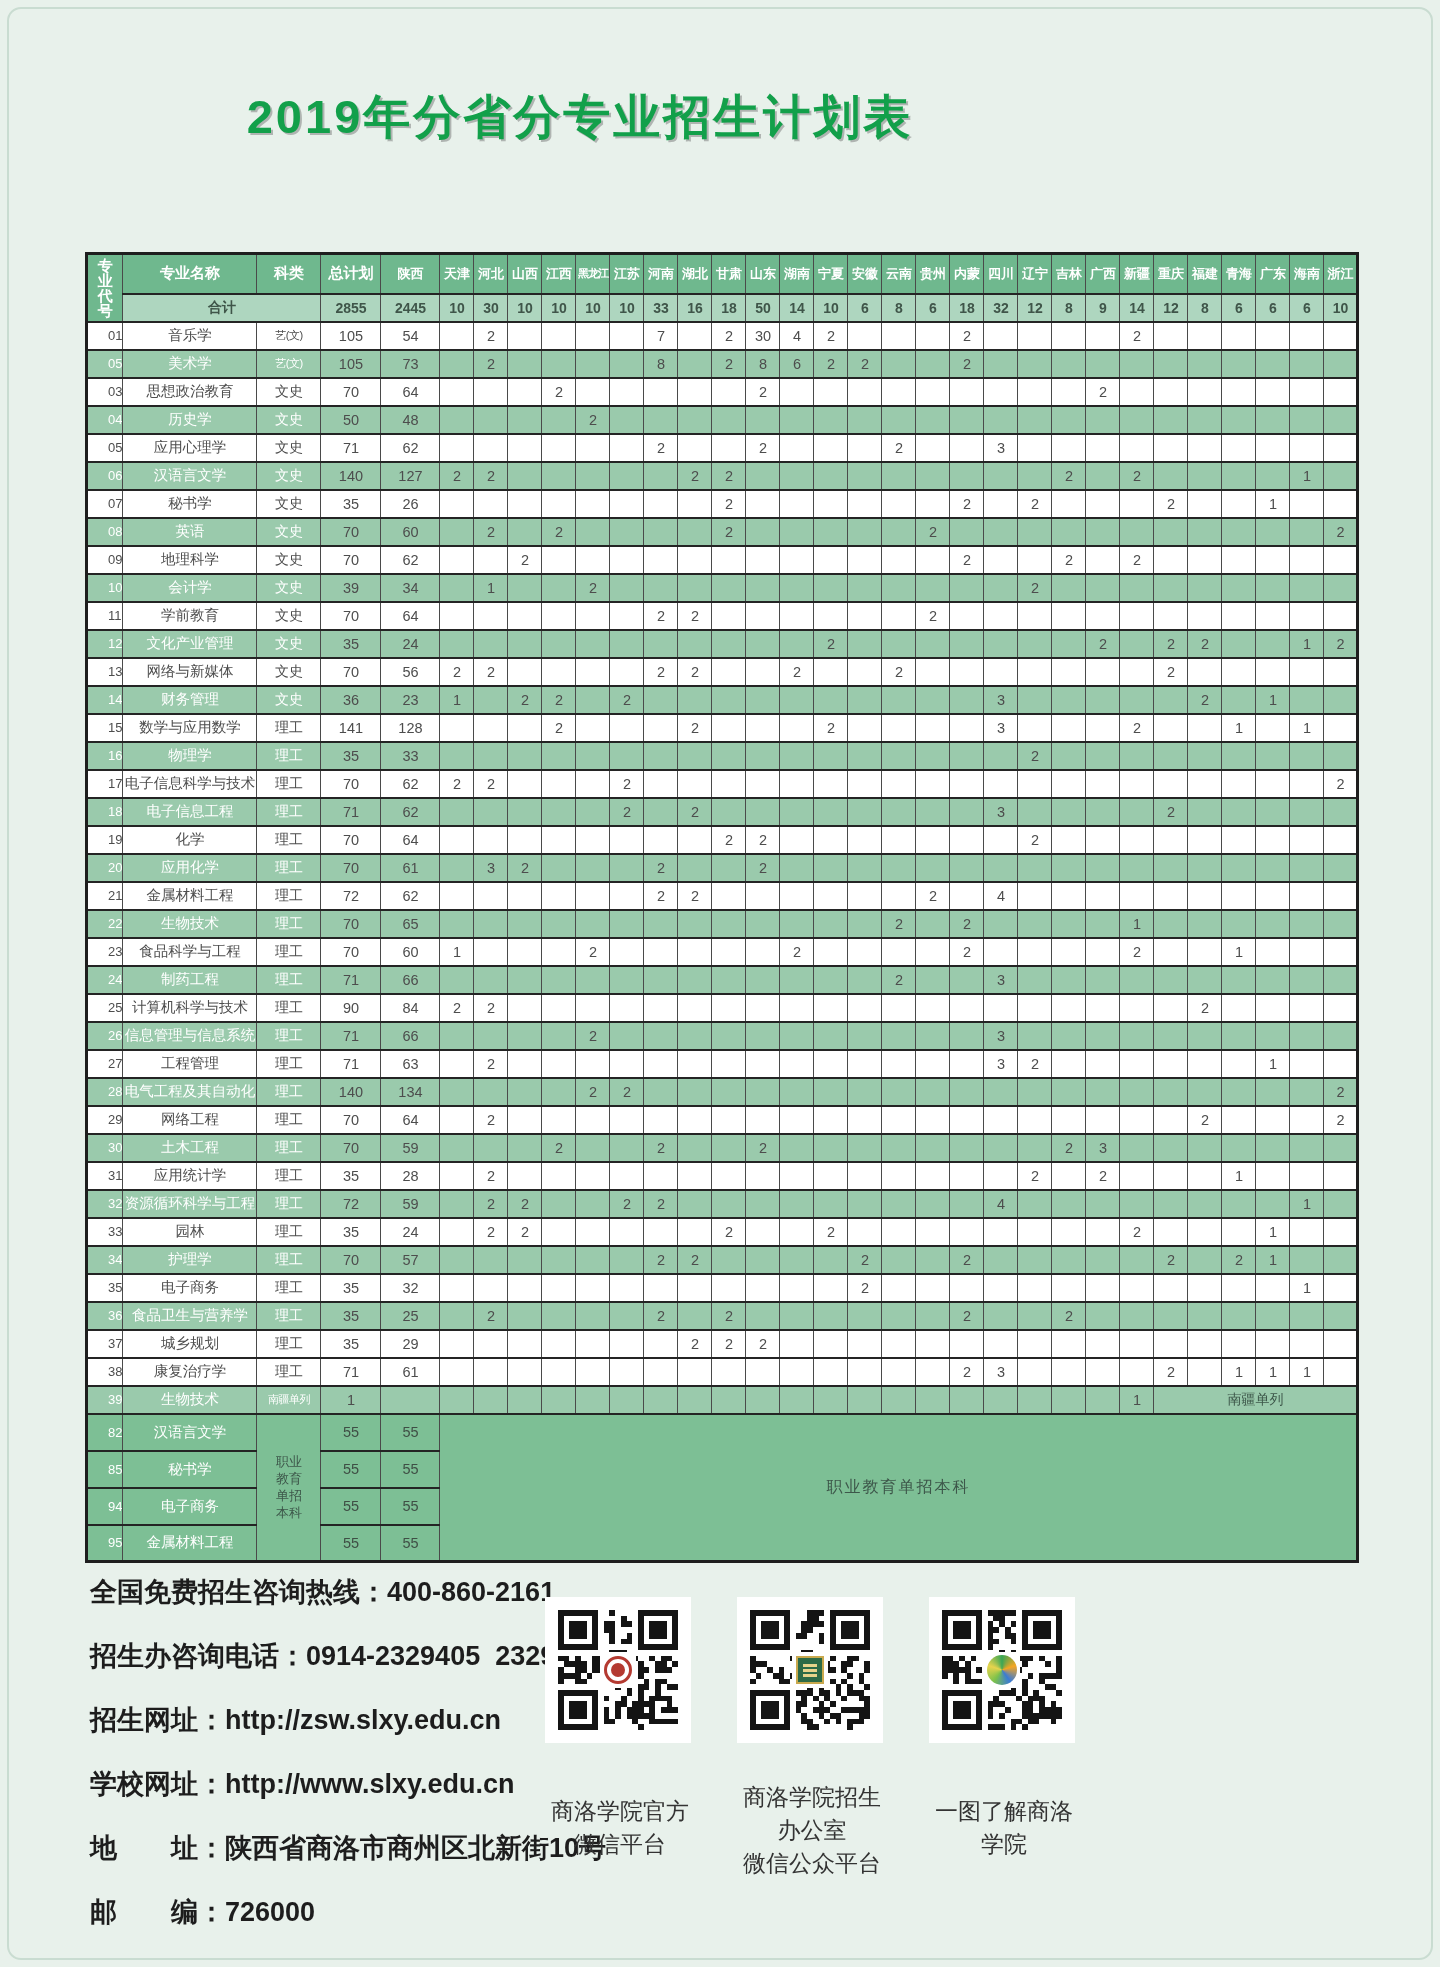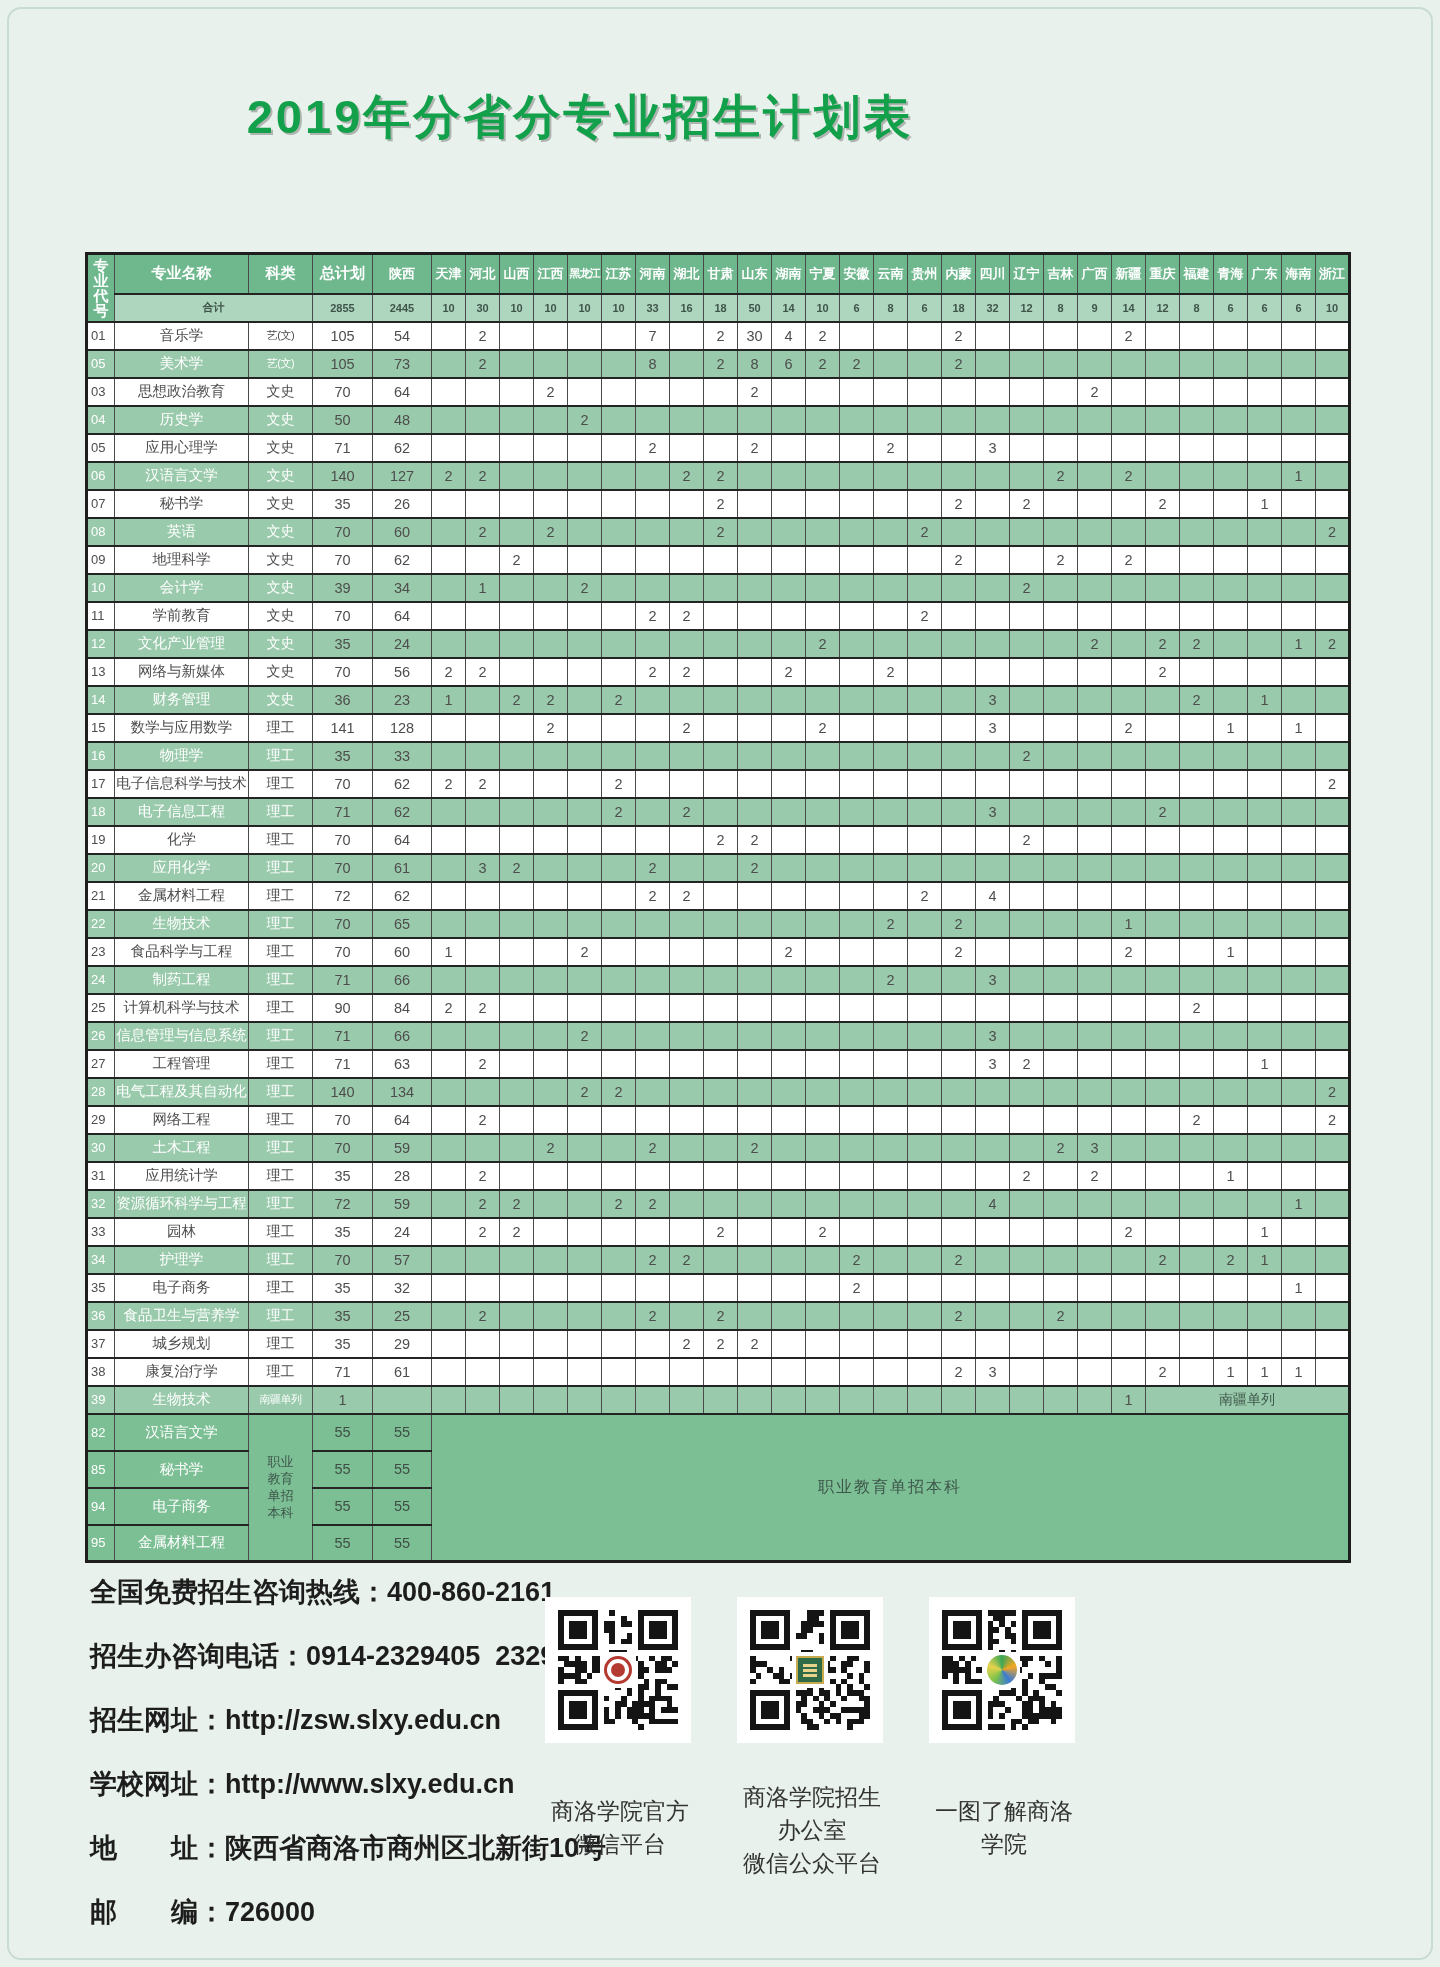--- a/index.html
+++ b/index.html
@@ -16,25 +16,25 @@
         border-top:2px solid #242424;border-bottom:2px solid #242424;
         padding:0;text-align:center;overflow:hidden;white-space:nowrap;}
   table{border:3px solid #1e1e1e;}
   thead tr.hdr{height:40px;background:#6fb88e;}
   thead tr.hdr th{color:#fff;font-size:15px;font-weight:bold;}
   thead tr.hdr th.prov{font-size:13px;}
   thead tr.hdr th.prov.narrow{font-size:11px;letter-spacing:-1px;}
   th.corner{background:#6fb88e;color:#fff;font-size:13px;font-weight:bold;
             white-space:pre-line;line-height:15px;}
   tr.sum{height:28px;background:#aed6bf;}
-  tr.sum td{color:#3f5549;font-size:11px;font-weight:bold;margin-top:24px;}
+  tr.sum td{color:#3f5549;font-size:14px;font-weight:bold;margin-top:24px;}
   tbody tr{height:28px;background:#fff;}
   tbody tr.green{background:#9acaac;}
   tbody td{font-size:14.5px;color:#4d4d4d;}
-  td.codec{text-align:left;padding-left:3px;font-size:13px;}
+  td.codec{text-align:left;padding-left:20px;font-size:13px;}
   tr.green td.codec, tr.green td.namec, tr.green td.catc{color:#fff;}
   td.namec{font-size:14.5px;}
   td.catc{font-size:14px;}
   td.catc.small{font-size:11px;letter-spacing:-0.5px;}
   td.note-cell{font-size:14px;color:#3d574a;}
   tr.voc{height:37px;background:#7dbf95;}
   tr.voc td{color:#fff;}
   tr.voc td.num{color:#3f4f45;}
   td.voc-cat{white-space:pre-line;line-height:17px;font-size:13px;color:#3d574a !important;background:#7dbf95;}
   td.voc-note{font-size:16px;color:#3d574a !important;letter-spacing:2px;background:#7dbf95;}

